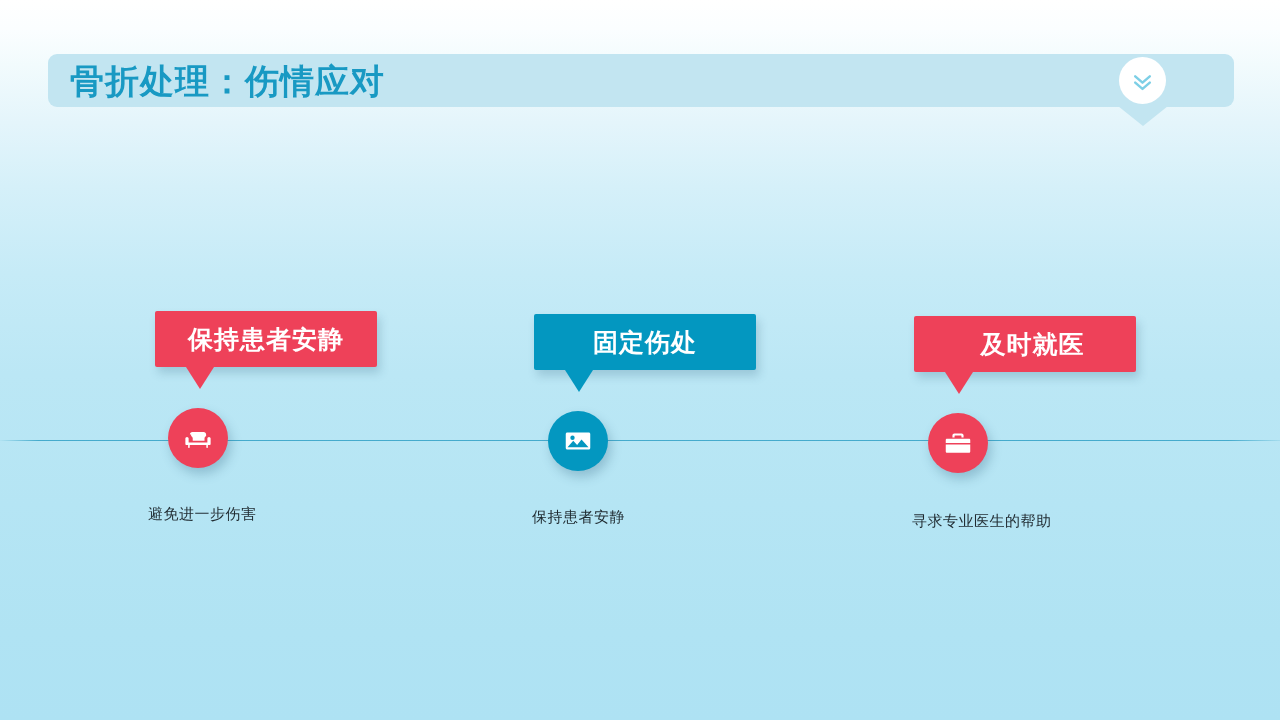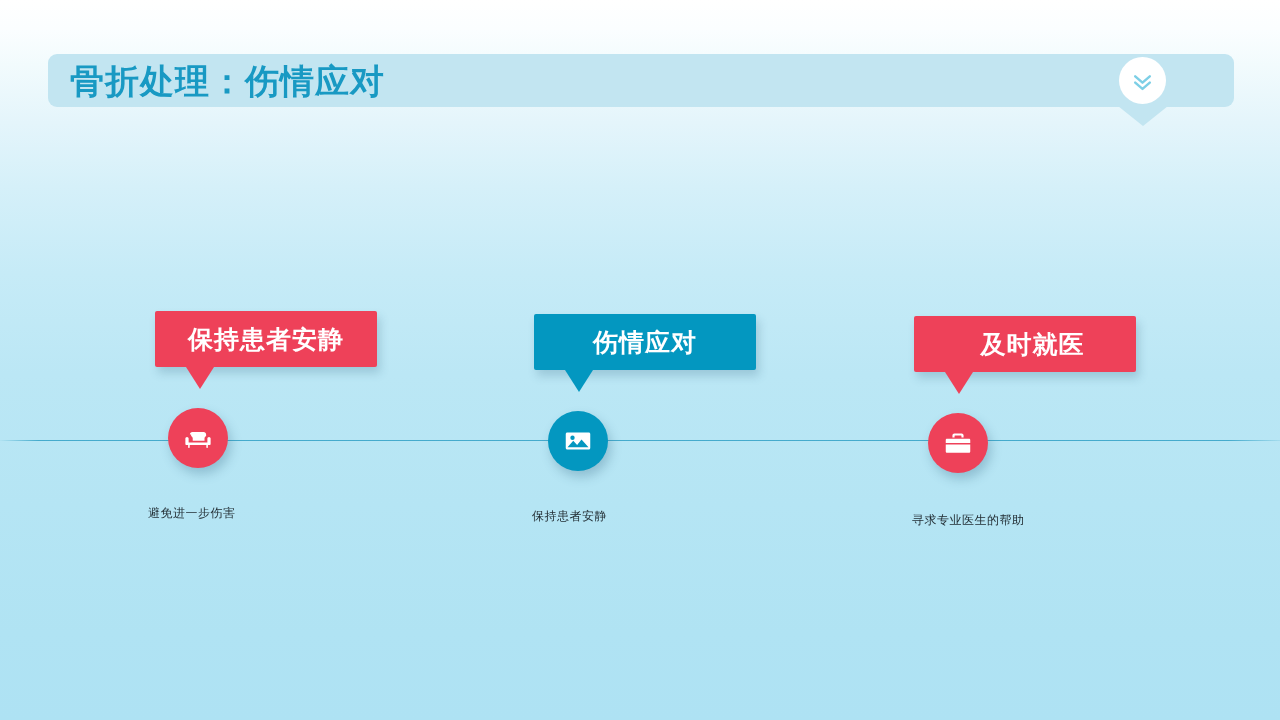--- a/index.html
+++ b/index.html
@@ -99,21 +99,21 @@
   .icon-circle {
     position:absolute;
     border-radius:50%;
     display:flex; align-items:center; justify-content:center;
     box-shadow:3px 6px 11px rgba(40,90,120,0.28);
   }
   .icon-circle svg { display:block; }
 
   .caption {
     position:absolute;
-    font-size:12px;
+    font-size:15px;
     color:#1f2a30;
     white-space:nowrap;
     letter-spacing:0.5px;
   }
 
   
   #step-1 .bubble     { left:155px; top:311px; width:222px; height:56px; background:#ee4159; }
   #step-1 .bubble-tail{ left:186px; top:367px; border-top:22px solid #ee4159; }
   #step-1 .icon-circle{ left:168px; top:408px; width:60px; height:60px; background:#ee4159; }
   #step-1 .caption    { left:148px; top:505px; }
@@ -158,21 +158,21 @@
         <path d="M5.5 9.2c0-1.1.9-2 2-2h9c1.1 0 2 .9 2 2v1.1c-.75.33-1.28 1.08-1.28 1.95v1.9H7.78v-1.9c0-.87-.53-1.62-1.28-1.95V9.2z"></path>
         <path d="M3.2 11.1c.72 0 1.3.58 1.3 1.3v3.25h15v-3.25c0-.72.58-1.3 1.3-1.3s1.3.58 1.3 1.3v4.3c0 .5-.4.9-.9.9H2.8c-.5 0-.9-.4-.9-.9v-4.3c0-.72.58-1.3 1.3-1.3z"></path>
         <rect x="4.1" y="17.4" width="1.25" height="2.5" rx="0.5"></rect>
         <rect x="18.65" y="17.4" width="1.25" height="2.5" rx="0.5"></rect>
       </svg>
     </div>
     <div class="caption">避免进一步伤害</div>
   </div>
 
   <div class="step" id="step-2">
-    <div class="bubble">伤情应对</div>
+    <div class="bubble">固定伤处</div>
     <div class="bubble-tail"></div>
     <div class="icon-circle">
       <svg width="30" height="30" viewBox="0 0 24 24" fill="#ffffff">
         <path d="M3.4 5.2h17.2c.66 0 1.2.54 1.2 1.2v11.2c0 .66-.54 1.2-1.2 1.2H3.4c-.66 0-1.2-.54-1.2-1.2V6.4c0-.66.54-1.2 1.2-1.2z" fill="#ffffff"></path>
         <circle cx="7.6" cy="9.4" r="1.75" fill="#0397c0"></circle>
         <path d="M3.6 16.9l4.6-5.1 3.1 3.4 3.5-4.4 5.6 6.1z" fill="#0397c0"></path>
       </svg>
     </div>
     <div class="caption">保持患者安静</div>
   </div>

